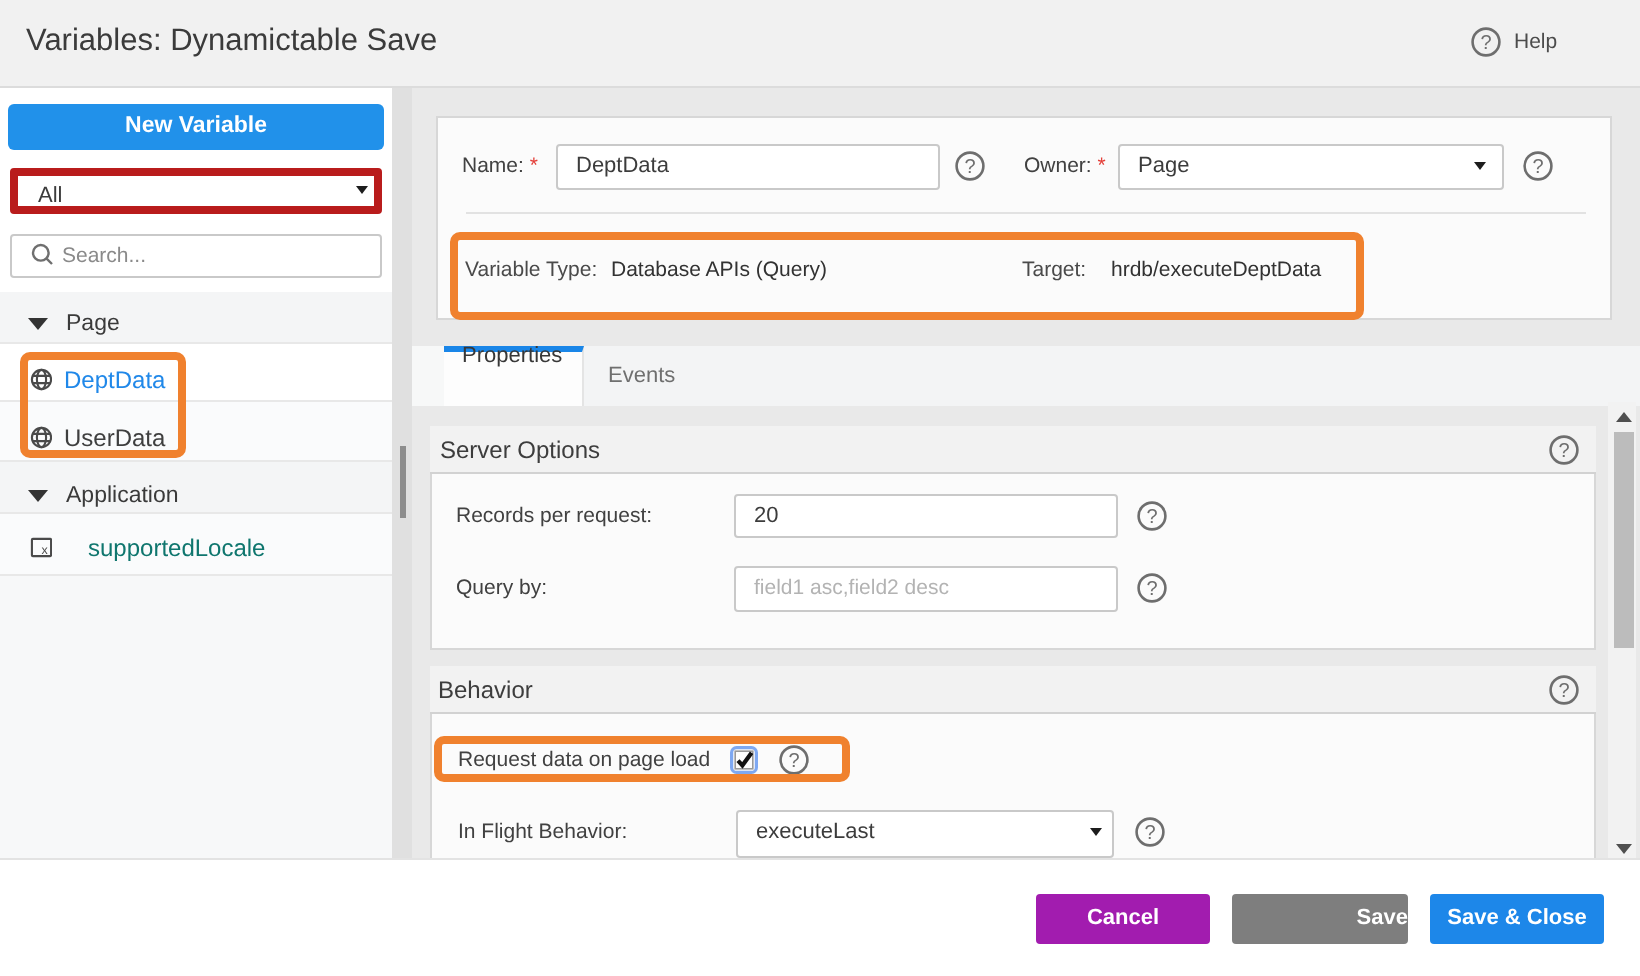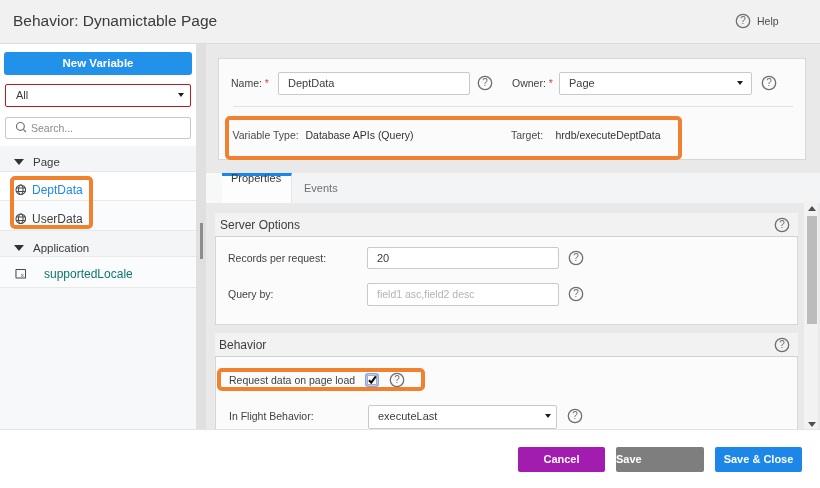--- a/index.html
+++ b/index.html
@@ -12,35 +12,35 @@
 .obox{position:absolute;border:4px solid #f0812e;border-radius:5px}
 .inp{position:absolute;background:#fff;border:1px solid #c9c9c9;border-radius:2px;font-size:11px;color:#3c3c3c;line-height:21px;padding-left:9px;white-space:nowrap}
 .arr{position:absolute;width:0;height:0;border-left:3.5px solid transparent;border-right:3.5px solid transparent;border-top:4.5px solid #1d1d1d}
 .red{color:#e4403a}
 .panel{position:absolute;background:#fbfbfb;border:1px solid #d7d7d7}
 </style>
 </head>
 <body>
 
 <div class="abs" style="left:0;top:0;width:820px;height:44px;background:#f1f1f1;border-bottom:1px solid #dcdcdc"></div>
-<div class="t" style="left:13px;top:12px;font-size:15.5px;color:#3b3b3b;line-height:17px">Behavior: Dynamictable Page</div>
+<div class="t" style="left:13px;top:12px;font-size:15.5px;color:#3b3b3b;line-height:17px">Variables: Dynamictable Save</div>
 <svg class="q" style="left:735px;top:13px">
     <circle cx="8" cy="8" r="6.7" fill="none" stroke="#6e6e6e" stroke-width="1.3"></circle>
     <text x="8" y="11.4" text-anchor="middle" font-size="10" fill="#6e6e6e" font-family="Liberation Sans">?</text>
   </svg>
 <div class="t" style="left:757px;top:14px;font-size:10.5px;color:#4c4c4c">Help</div>
 
 <div class="abs" style="left:196px;top:44px;width:624px;height:385px;background:#e9e9e9"></div>
 
 <div class="abs" style="left:196px;top:44px;width:10px;height:385px;background:#e0e0e0"></div>
 <div class="abs" style="left:200px;top:223px;width:3px;height:36px;background:#8d8d8d"></div>
 
 <div class="abs" style="left:0;top:44px;width:196px;height:385px;background:#fff"></div>
 <div class="abs" style="left:4px;top:52px;width:188px;height:23px;background:#2191ea;border-radius:3px;color:#fff;font-weight:bold;font-size:11.5px;text-align:center;line-height:23px">New Variable</div>
-<div class="abs" style="left:5px;top:84px;width:186px;height:23px;background:#fff;border:1px solid #b91c1c;border-radius:2px;font-size:11px;color:#3c3c3c;line-height:21px;padding-left:10px">All</div>
+<div class="abs" style="left:5px;top:84px;width:186px;height:23px;background:#fff;border:4px solid #b91c1c;border-radius:2px;font-size:11px;color:#3c3c3c;line-height:21px;padding-left:10px">All</div>
 <div class="arr" style="left:178px;top:93px"></div>
 <div class="abs" style="left:5px;top:117px;width:186px;height:22px;background:#fff;border:1px solid #c9c9c9;border-radius:2px"></div>
 <svg class="abs" style="left:15px;top:121px" width="13" height="13" viewBox="0 0 13 13" fill="none" stroke="#6f6f6f" stroke-width="1.2">
     <circle cx="5.4" cy="5.4" r="3.9"></circle>
     <path d="M8.3 8.3L11 11"></path>
   </svg>
 <div class="t" style="left:31px;top:121px;color:#8a8a8a">Search...</div>
 
 <div class="abs" style="left:0;top:146px;width:196px;height:283px;background:#f7f8f9;border-top:1px solid #e8e8e8"></div>
 
@@ -150,14 +150,14 @@
     <text x="8" y="11.4" text-anchor="middle" font-size="10" fill="#6e6e6e" font-family="Liberation Sans">?</text>
   </svg>
 
 <div class="abs" style="left:804px;top:201px;width:14px;height:228px;background:#f2f2f2"></div>
 <div class="abs" style="left:806.5px;top:216px;width:10px;height:108px;background:#bcbcbc"></div>
 <div class="abs" style="left:808px;top:206px;width:0;height:0;border-left:4px solid transparent;border-right:4px solid transparent;border-bottom:5px solid #4f4f4f"></div>
 <div class="abs" style="left:808px;top:422px;width:0;height:0;border-left:4px solid transparent;border-right:4px solid transparent;border-top:5px solid #4f4f4f"></div>
 
 <div class="abs" style="left:0;top:429px;width:820px;height:59px;background:#fff;border-top:1px solid #e3e3e3"></div>
 <div class="abs" style="left:518px;top:447px;width:87px;height:25px;background:#a21caf;border-radius:2px;color:#fff;font-weight:bold;font-size:11px;text-align:center;line-height:25px">Cancel</div>
-<div class="abs" style="left:616px;top:447px;width:88px;height:25px;background:#7e7e7e;border-radius:2px;color:#fff;font-weight:bold;font-size:11px;text-align:left;line-height:25px">Save</div>
+<div class="abs" style="left:616px;top:447px;width:88px;height:25px;background:#7e7e7e;border-radius:2px;color:#fff;font-weight:bold;font-size:11px;text-align:right;line-height:25px">Save</div>
 <div class="abs" style="left:715px;top:447px;width:87px;height:25px;background:#1d87e9;border-radius:2px;color:#fff;font-weight:bold;font-size:11px;text-align:center;line-height:25px">Save &amp; Close</div>
 
 </body></html>

